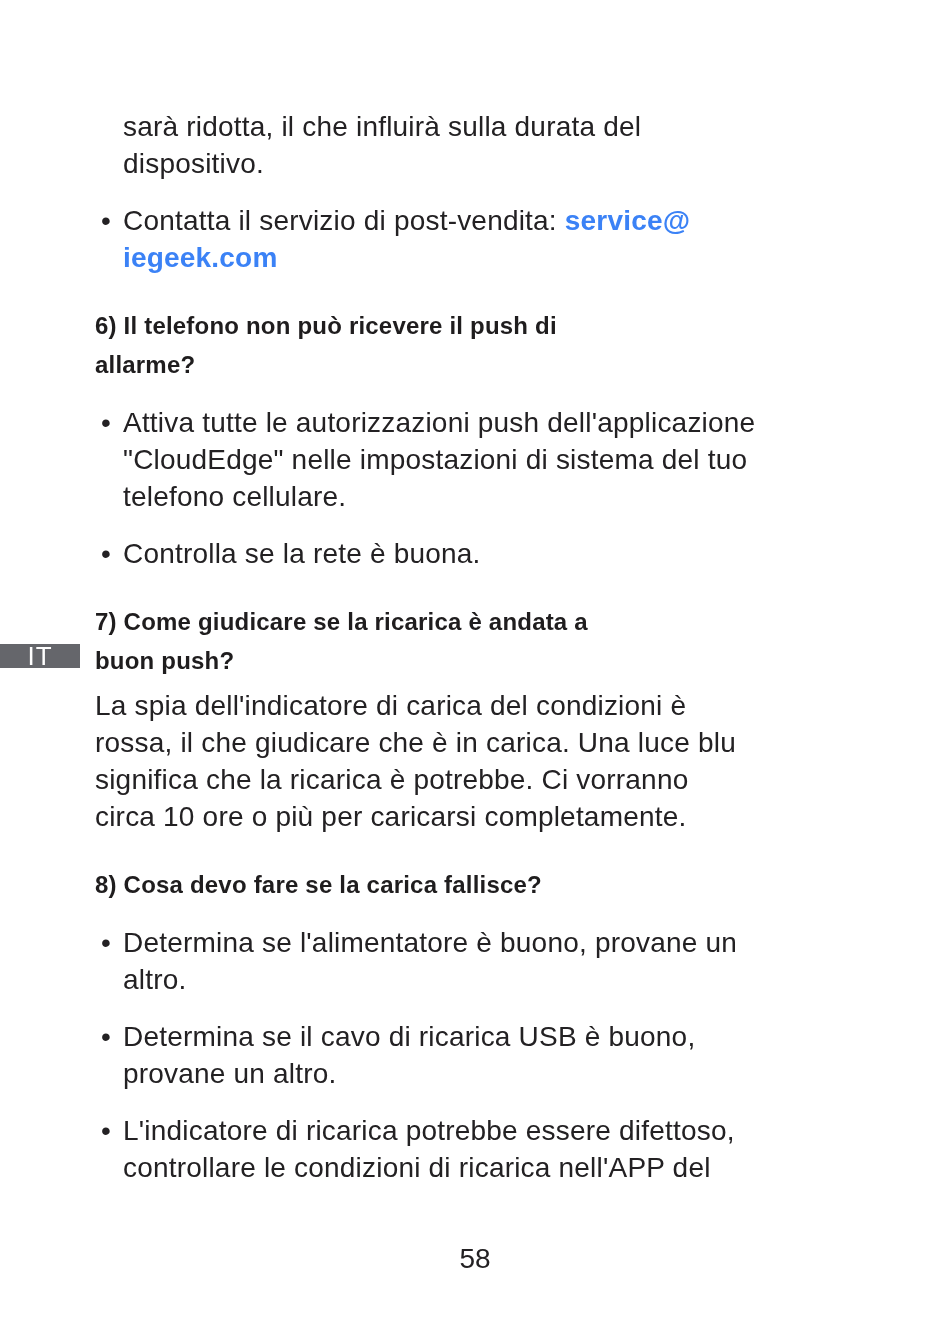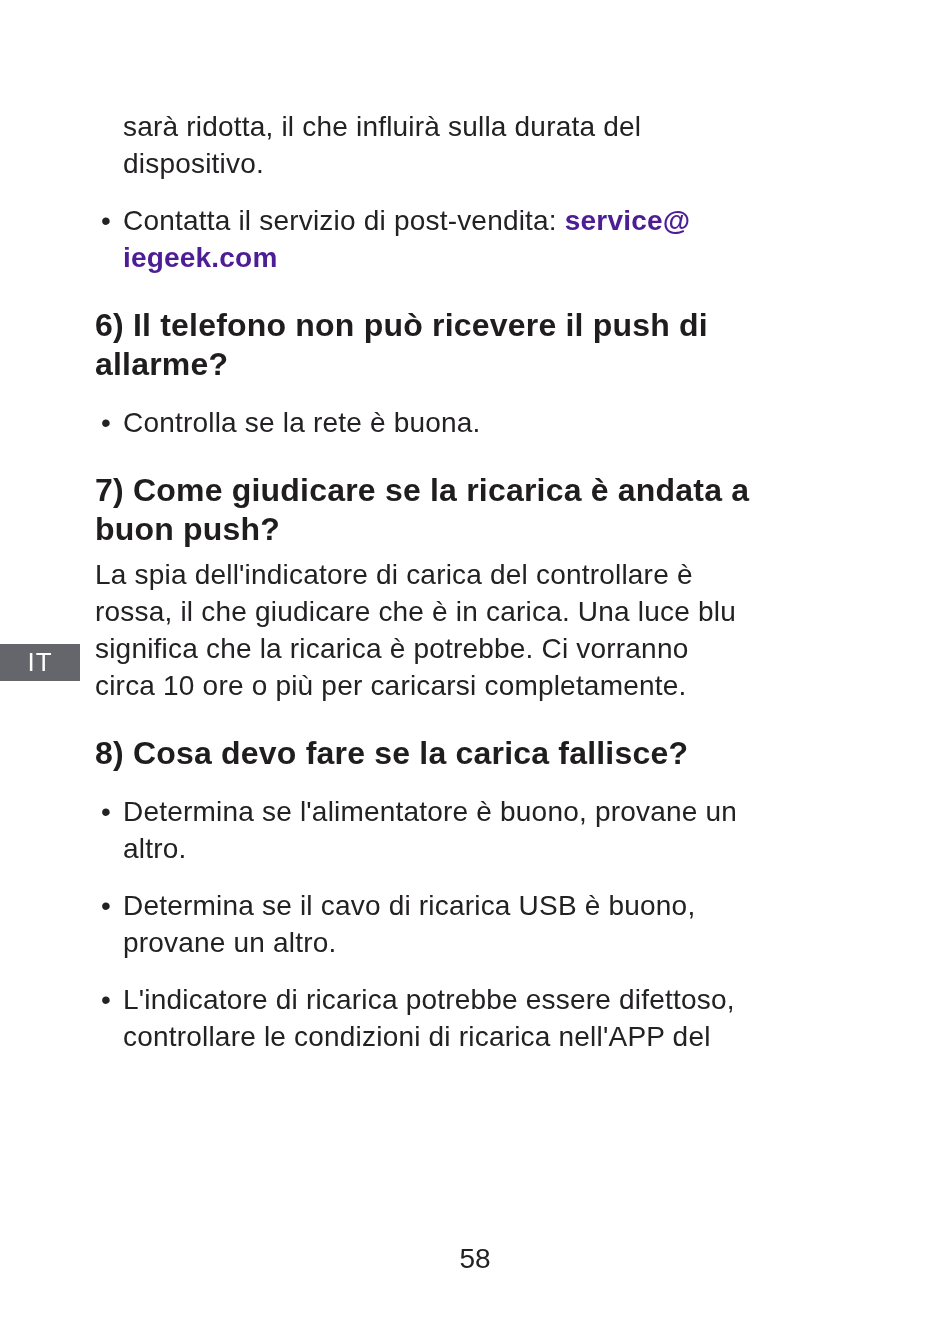--- a/index.html
+++ b/index.html
@@ -17,44 +17,44 @@
     position: absolute;
     left: 95px;
     top: 88px;
     width: 775px;
     font-size: 28px;
     line-height: 37px;
     letter-spacing: 0.2px;
   }
   .ln { display: block; white-space: pre; }
   h2 {
-    font-size: 32px;
+    font-size: 24px;
     line-height: 39px;
     font-weight: 700;
     letter-spacing: 0.2px;
     margin: 30px 0 7px 0;
     color: #1f1d1e;
   }
   ul { list-style: none; margin: 0; padding: 0; }
   li { position: relative; padding-left: 28px; margin-top: 20px; }
   li.bulleted::before {
     content: "\2022";
     position: absolute;
     left: 6px;
     top: 0;
     font-size: 28px;
   }
   .para { margin: 0; }
-  b { color: #4c1d95; }
+  b { color: #3b82f6; }
   .lang-tab {
     position: absolute;
     left: 0;
     top: 644px;
     width: 80px;
-    height: 37px;
+    height: 24px;
     background: #65666b;
     color: #ffffff;
     display: flex;
     align-items: center;
     justify-content: center;
     font-size: 26px;
     letter-spacing: 1px;
   }
   .page-number {
     position: absolute;
@@ -88,32 +88,37 @@
       </li>
     </ul>
 
     <section>
       <h2>
         <span class="ln">6) Il telefono non può ricevere il push di</span>
         <span class="ln">allarme?</span>
       </h2>
       <ul>
         <li class="bulleted">
+          <span class="ln">Attiva tutte le autorizzazioni push dell'applicazione</span>
+          <span class="ln">"CloudEdge" nelle impostazioni di sistema del tuo</span>
+          <span class="ln">telefono cellulare.</span>
+        </li>
+        <li class="bulleted">
           <span class="ln">Controlla se la rete è buona.</span>
         </li>
       </ul>
     </section>
 
     <section>
       <h2>
         <span class="ln">7) Come giudicare se la ricarica è andata a</span>
         <span class="ln">buon push?</span>
       </h2>
       <p class="para">
-        <span class="ln">La spia dell'indicatore di carica del controllare è</span>
+        <span class="ln">La spia dell'indicatore di carica del condizioni è</span>
         <span class="ln">rossa, il che giudicare che è in carica. Una luce blu</span>
         <span class="ln">significa che la ricarica è potrebbe. Ci vorranno</span>
         <span class="ln">circa 10 ore o più per caricarsi completamente.</span>
       </p>
     </section>
 
     <section>
       <h2>
         <span class="ln">8) Cosa devo fare se la carica fallisce?</span>
       </h2>

